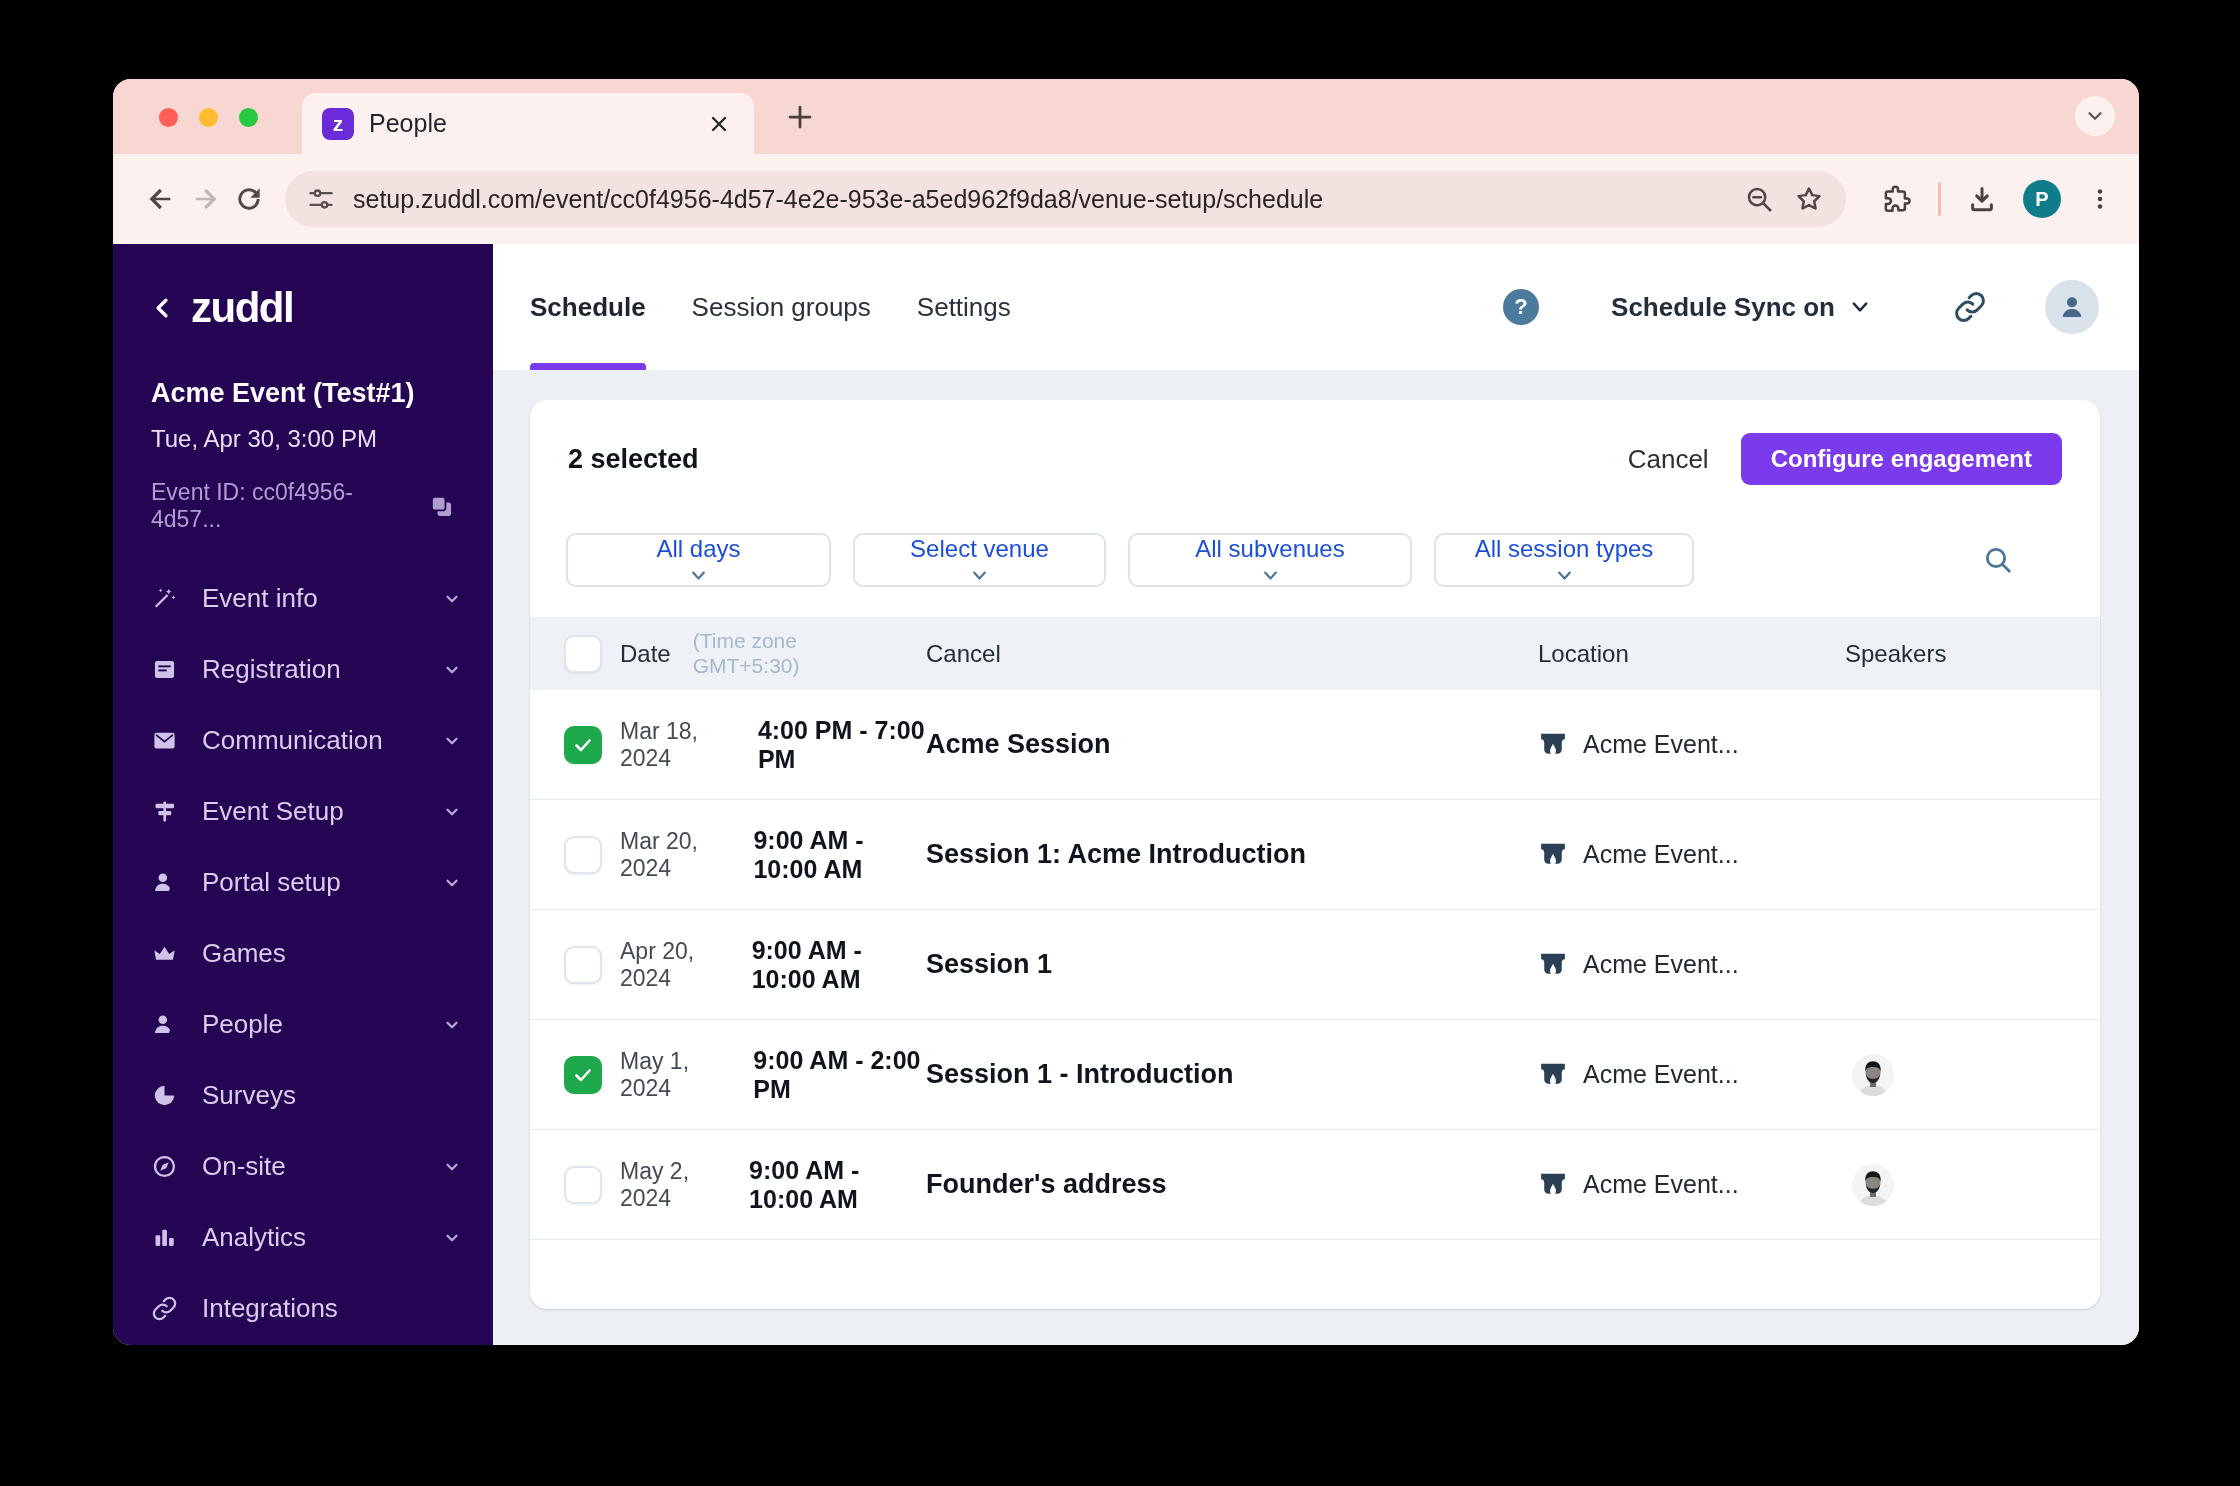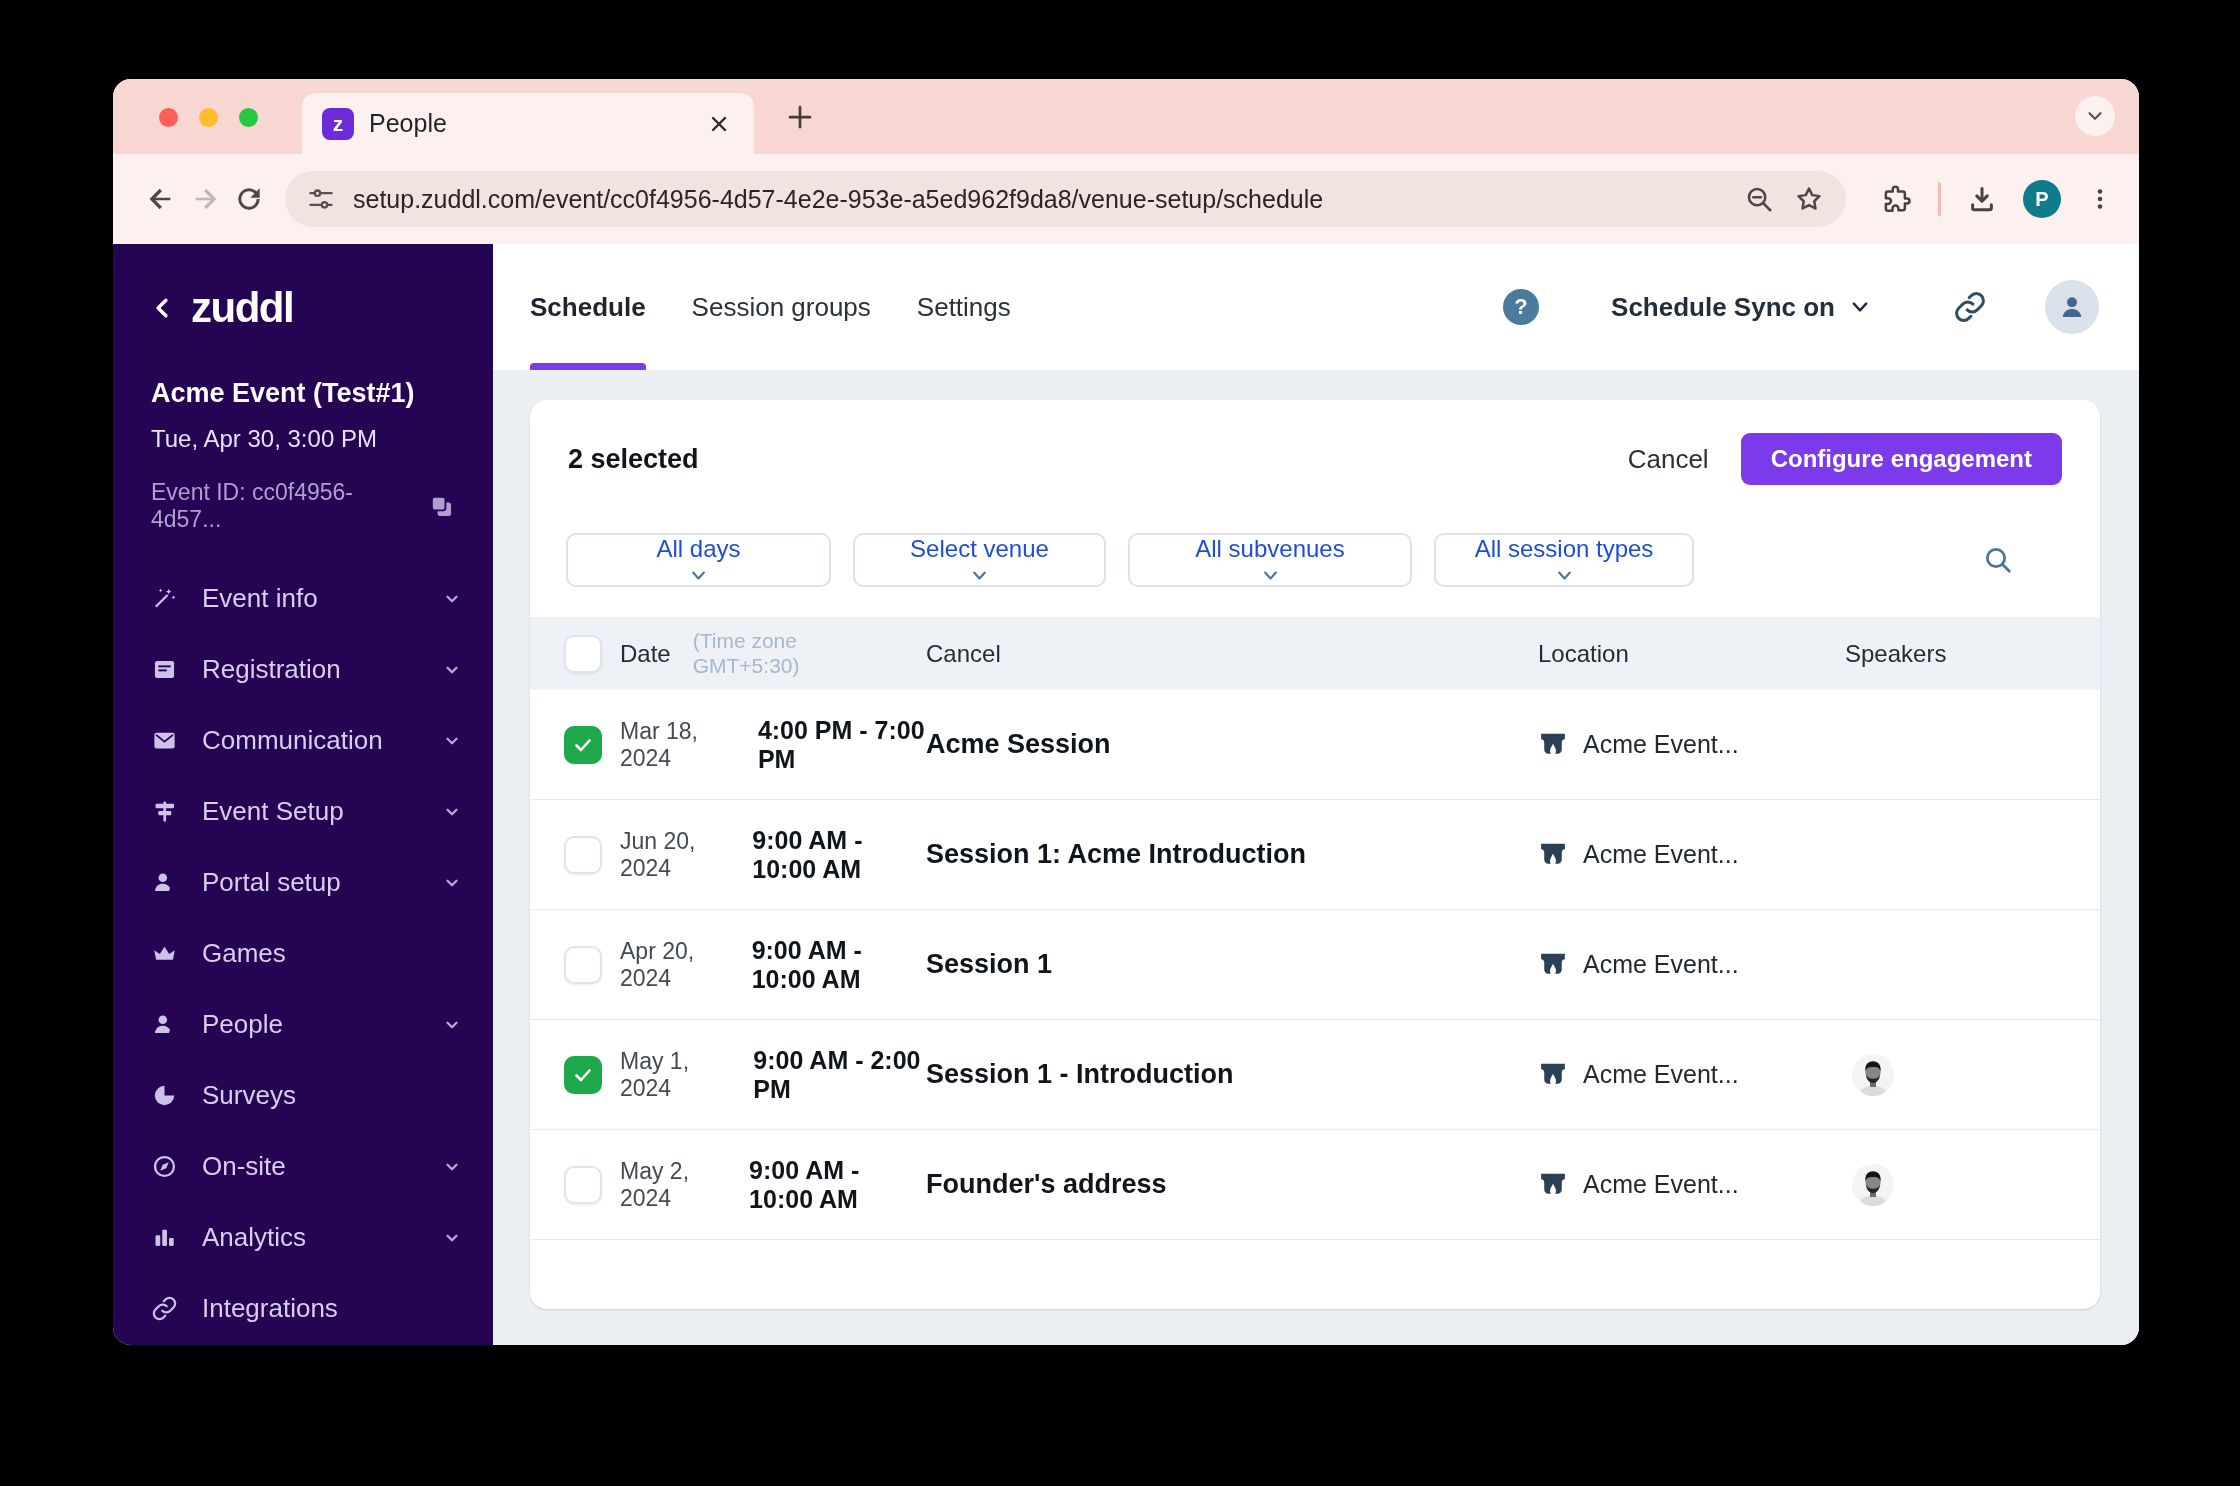--- a/index.html
+++ b/index.html
@@ -482,21 +482,21 @@
             <span class="loctext">Acme Event...</span>
           </div>
           <div></div>
         </div>
 
         <div class="tgrid trow">
           <div>
                 <span class="cb"></span>
               </div>
           <div class="dcell">
-            <span class="d1">Jun 20, 2024</span>
+            <span class="d1">Mar 20, 2024</span>
             <span class="d2">9:00 AM - 10:00 AM</span>
           </div>
           <div class="sess">Session 1: Acme Introduction</div>
           <div class="loc">
             <svg width="30" height="30" viewBox="0 0 24 24">
                   <path fill="#2B3F55" d="M2.5 3h19v4.4c-1.7.2-2.5 1.2-2.5 2.9v5.3c0 2.1-1.4 3.4-3.3 3.4h-2c.7-1.1.9-2.6.4-4.1L12 11l-2.1 3.9c-.5 1.5-.3 3 .4 4.1h-2c-1.9 0-3.3-1.3-3.3-3.4v-5.3c0-1.7-.8-2.7-2.5-2.9z"></path>
                 </svg>
             <span class="loctext">Acme Event...</span>
           </div>
           <div></div>

